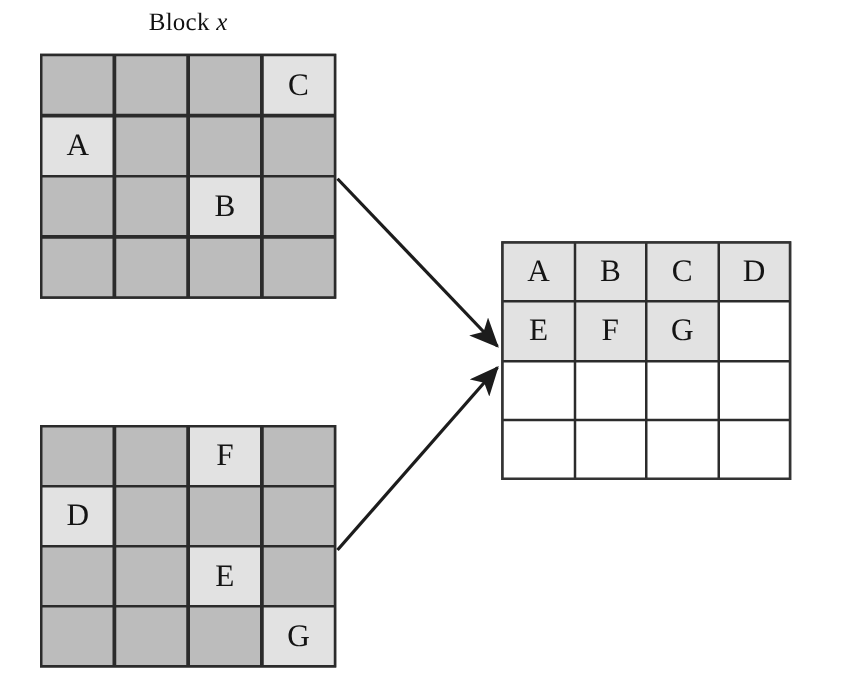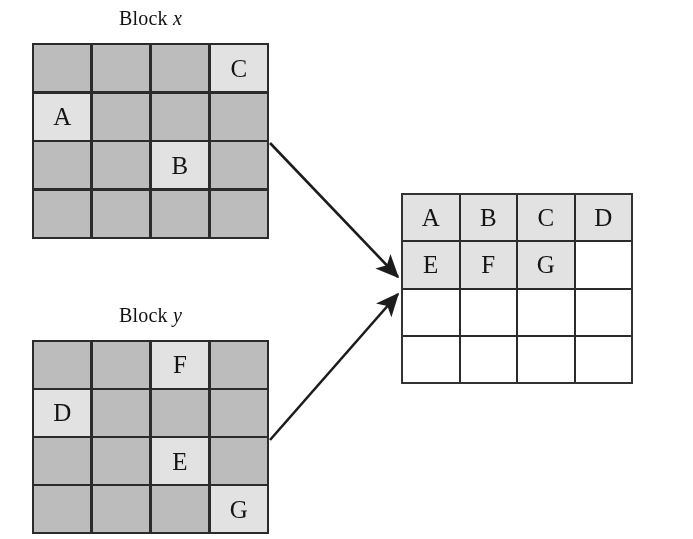--- a/index.html
+++ b/index.html
@@ -112,24 +112,20 @@
     <div class="cell"></div>
     <div class="cell light">B</div>
     <div class="cell"></div>
 
     <div class="cell"></div>
     <div class="cell"></div>
     <div class="cell"></div>
     <div class="cell"></div>
   </div>
 
-  <div class="block-title" style="left:32px; top:305px; width:237px; text-align:center;">
-    <span>Block</span>
-    <span class="var">y</span>
-  </div>
 
   <div class="grid four-by-four" style="left:32px; top:340px; width:237px; height:194px;">
     <div class="cell"></div>
     <div class="cell"></div>
     <div class="cell light">F</div>
     <div class="cell"></div>
 
     <div class="cell light">D</div>
     <div class="cell"></div>
     <div class="cell"></div>

